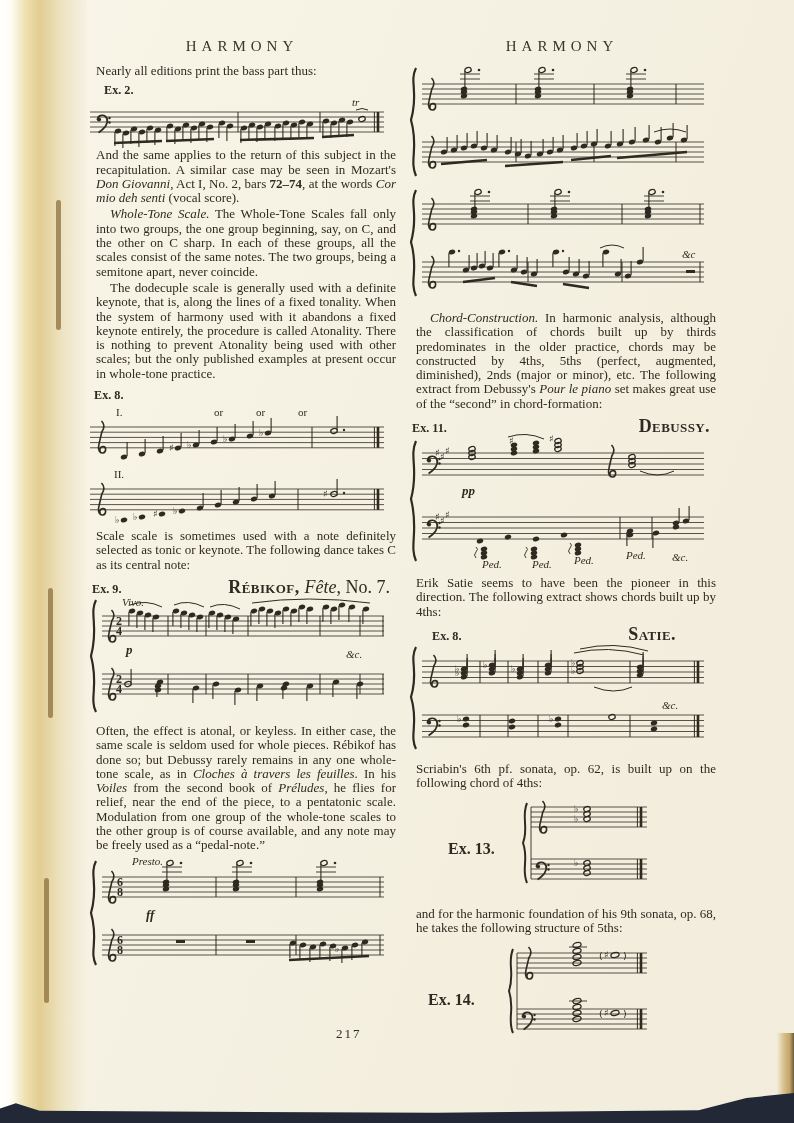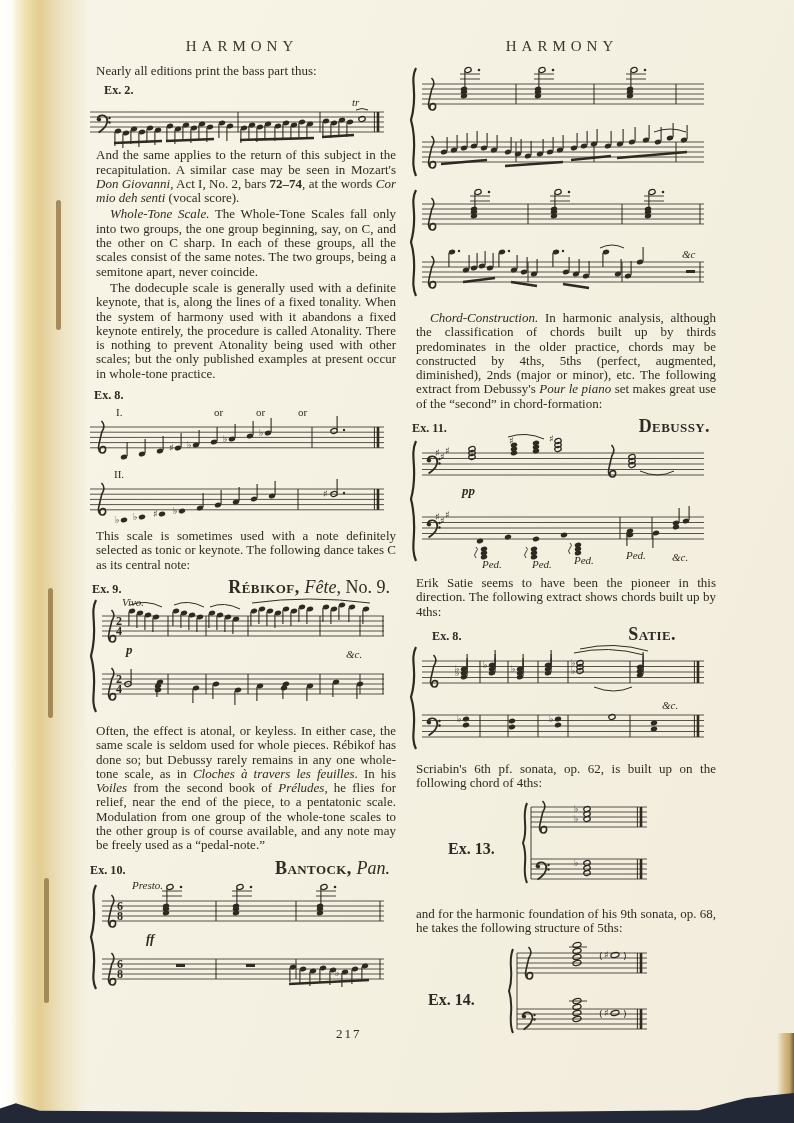--- a/index.html
+++ b/index.html
@@ -232,25 +232,25 @@
           <line x1="187.1" y1="30" x2="187.1" y2="16" stroke="#2f2a21" stroke-width="1.1"></line>
           <text x="235" y="32" class="acc">♯</text>
           <ellipse cx="246" cy="29" rx="3.3" ry="2.4" transform="rotate(-16 246 29)" fill="none" stroke="#2f2a21" stroke-width="1.3"></ellipse>
           <line x1="249.1" y1="28" x2="249.1" y2="14" stroke="#2f2a21" stroke-width="1.1"></line>
         </g>
       <use href="#gclef" transform="translate(6,17)"></use>
       <text class="mtx" x="26" y="13">II.</text>
       <circle class="dot" cx="256" cy="28" r="1.2"></circle>
     </svg>
 
-    <p class="body" style="margin-top:8px;">This scale is sometimes used with a note definitely selected as tonic or keynote.  The following dance takes C as its central note:</p>
+    <p class="body" style="margin-top:8px;">Scale scale is sometimes used with a note definitely selected as tonic or keynote.  The following dance takes C as its central note:</p>
 
     <div class="exrow">
       <span class="exlabel" style="padding-left:4px;">Ex. 9.</span>
-      <span class="caption"><span class="sc">Rébikof, </span><i>Fête</i><span>, No. 9.</span></span>
+      <span class="caption"><span class="sc">Rébikof, </span><i>Fête</i><span>, No. 7.</span></span>
     </div>
     <svg class="music" width="300" height="120" viewBox="0 0 300 120">
         <g>
           <line x1="14" y1="18" x2="296" y2="18" stroke="#2f2a21" stroke-width="0.8"></line>
           <line x1="14" y1="23" x2="296" y2="23" stroke="#2f2a21" stroke-width="0.8"></line>
           <line x1="14" y1="28" x2="296" y2="28" stroke="#2f2a21" stroke-width="0.8"></line>
           <line x1="14" y1="33" x2="296" y2="33" stroke="#2f2a21" stroke-width="0.8"></line>
           <line x1="14" y1="38" x2="296" y2="38" stroke="#2f2a21" stroke-width="0.8"></line>
           <line x1="14" y1="76" x2="296" y2="76" stroke="#2f2a21" stroke-width="0.8"></line>
           <line x1="14" y1="81" x2="296" y2="81" stroke="#2f2a21" stroke-width="0.8"></line>
@@ -351,24 +351,20 @@
       <text class="ts" x="28" y="85">2</text>
       <text class="ts" x="28" y="95">4</text>
       <text class="etc it" x="34" y="8">Vivo.</text>
       <text class="dyn" x="38" y="56">p</text>
       <text class="etc" x="258" y="60">&amp;c.</text>
       <path class="slur" d="M42 7 Q58 1 74 9 M86 7 Q100 1 116 9 M122 9 Q136 3 152 11 M164 5 Q220 -3 282 5"></path>
     </svg>
 
     <p class="body" style="margin-top:6px;"><span>Often, the effect is atonal, or keyless.  In either case, the same scale is seldom used for whole pieces.  Rébikof has done so; but Debussy rarely remains in any one whole-tone scale, as in </span><i>Cloches à travers les feuilles</i><span>.  In his </span><i>Voiles</i><span> from the second book of </span><i>Préludes</i><span>, he flies for relief, near the end of the piece, to a pentatonic scale.  Modulation from one group of the whole-tone scales to the other group is of course available, and any note may be freely used as a “pedal-note.”</span></p>
 
-    <div class="exrow">
-      <span class="exlabel" style="padding-left:2px;">Ex. 10.</span>
-      <span class="caption"><span class="sc">Bantock, </span><i>Pan.</i></span>
-    </div>
     <svg class="music" width="300" height="116" viewBox="0 0 300 116">
         <g>
           <line x1="14" y1="22" x2="296" y2="22" stroke="#2f2a21" stroke-width="0.8"></line>
           <line x1="14" y1="27" x2="296" y2="27" stroke="#2f2a21" stroke-width="0.8"></line>
           <line x1="14" y1="32" x2="296" y2="32" stroke="#2f2a21" stroke-width="0.8"></line>
           <line x1="14" y1="37" x2="296" y2="37" stroke="#2f2a21" stroke-width="0.8"></line>
           <line x1="14" y1="42" x2="296" y2="42" stroke="#2f2a21" stroke-width="0.8"></line>
           <line x1="14" y1="80" x2="296" y2="80" stroke="#2f2a21" stroke-width="0.8"></line>
           <line x1="14" y1="85" x2="296" y2="85" stroke="#2f2a21" stroke-width="0.8"></line>
           <line x1="14" y1="90" x2="296" y2="90" stroke="#2f2a21" stroke-width="0.8"></line>

